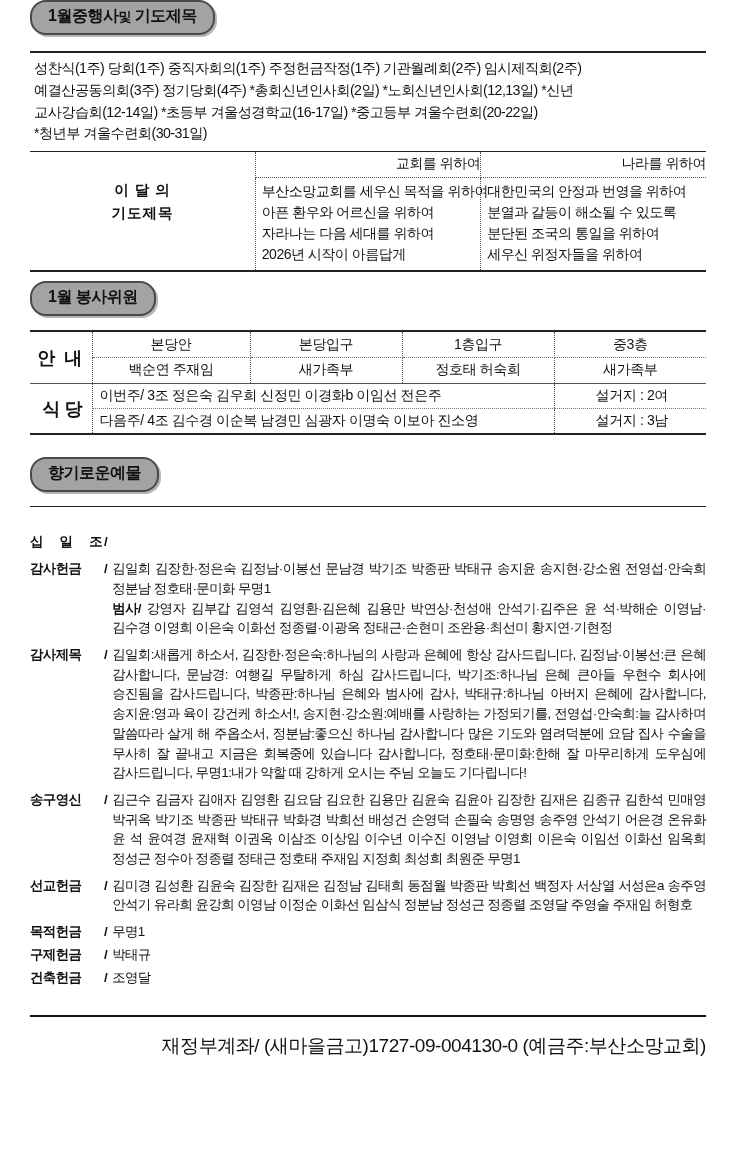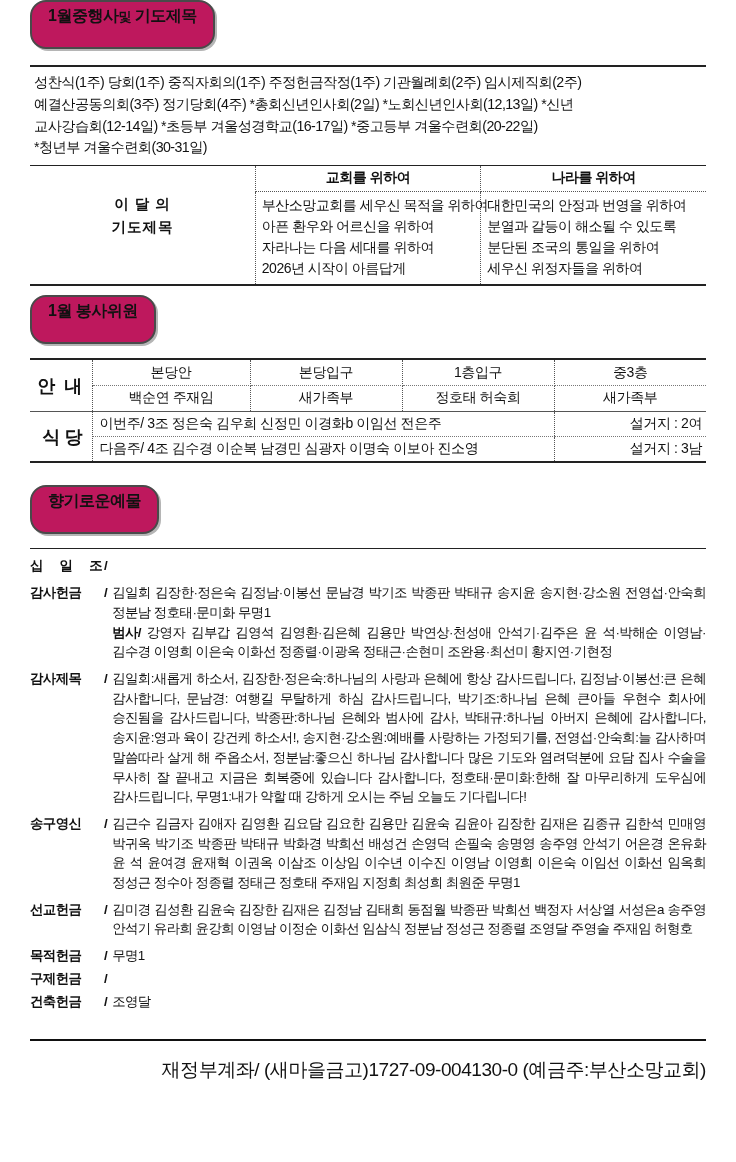--- a/index.html
+++ b/index.html
@@ -22,26 +22,26 @@
     box-sizing: border-box;
     padding: 0 30px;
   }
 
   
   .pill-wrap { position: relative; }
   .pill {
     display: inline-block;
     border: 2px solid #4a4a4a;
     border-radius: 16px;
-    padding: 5px 16px 22px 16px;
+    padding: 5px 16px 8px 16px;
     font-size: 16px;
     font-weight: bold;
     letter-spacing: -0.5px;
     line-height: 1.15;
-    background: #be185d;
+    background: #a3a3a3;
     box-shadow: 2px 2px 0 rgba(120,120,120,0.55);
     white-space: nowrap;
   }
   .pill .sub {
     font-size: 13px;
     font-weight: bold;
   }
 
   
   .events {
@@ -64,22 +64,22 @@
   }
   table.prayer {
     border-bottom: 2px solid #222;
   }
   table.prayer th, table.prayer td {
     padding: 2px 6px;
     vertical-align: top;
   }
   table.prayer th {
     font-size: 14px;
-    font-weight: bold;
-    text-align: center;
+    font-weight: normal;
+    text-align: right;
     border-bottom: 1px dotted #555;
     padding: 3px 0 4px 0;
   }
   .lbl-cell {
     font-weight: bold;
     text-align: center;
     font-size: 14.5px;
     letter-spacing: 1px;
     vertical-align: middle;
     border-right: 1px dotted #555;
@@ -127,32 +127,32 @@
   table.vol .hdr td.dv, table.vol .sub td.dv { border-right: 1px dotted #555; }
   table.vol .sub td { padding-top: 3px; padding-bottom: 4px; }
   .midrule td { border-top: 1.2px solid #555; padding: 0 !important; height: 0; line-height: 0; font-size: 0; }
   table.vol .meal td {
     text-align: left;
     padding-left: 7px;
     letter-spacing: -0.4px;
   }
   table.vol .meal td.dish {
     border-left: 1px dotted #555;
-    text-align: right;
+    text-align: center;
     padding-left: 7px;
     width: 92px;
   }
   table.vol tr.meal1 td.ml, table.vol tr.meal1 td.dish { border-bottom: 1px dotted #777; }
 
   
   .sec3 { margin-top: 22px; }
   .offer-box {
     margin-top: 14px;
     border-top: 1.6px solid #222;
-    padding-top: 7px;
+    padding-top: 25px;
   }
   .offer-row {
     display: flex;
     align-items: flex-start;
     margin-bottom: 7px;
     font-size: 13.4px;
     line-height: 1.47;
     letter-spacing: -0.55px;
   }
   .offer-row .okey {
@@ -312,20 +312,21 @@
 
     <div class="offer-row small-row">
       <div class="okey"><span>목적헌금</span></div>
       <div style="flex:0 0 auto;font-weight:bold;padding-right:5px;">/</div>
       <div class="oval">무명1</div>
     </div>
 
     <div class="offer-row small-row">
       <div class="okey"><span>구제헌금</span></div>
       <div style="flex:0 0 auto;font-weight:bold;padding-right:5px;">/</div>
+      <div class="oval">박태규</div>
     </div>
 
     <div class="offer-row small-row">
       <div class="okey"><span>건축헌금</span></div>
       <div style="flex:0 0 auto;font-weight:bold;padding-right:5px;">/</div>
       <div class="oval">조영달</div>
     </div>
 
   </div>
 

